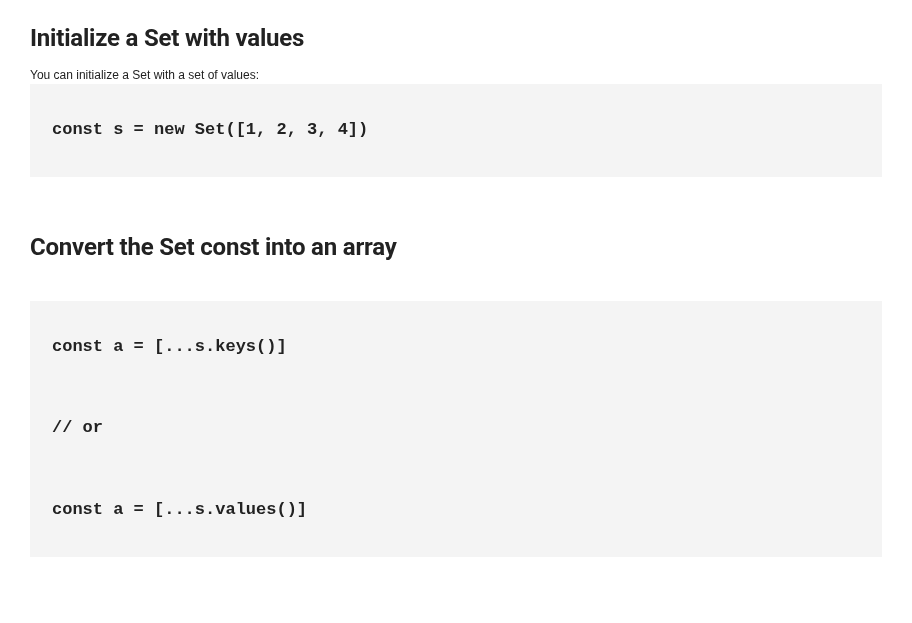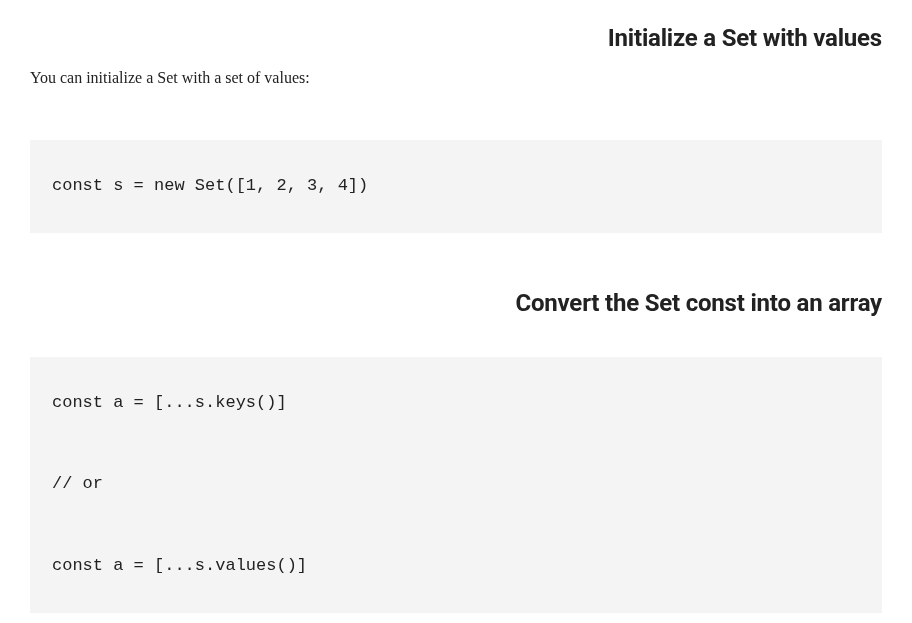--- a/index.html
+++ b/index.html
@@ -13,40 +13,39 @@
       padding: 24px 30px;
       width: 912px;
       color: #222222;
     }
     h3.section-heading {
       font-size: 24px;
       font-weight: 700;
       color: #222222;
       margin-bottom: 14px;
       letter-spacing: -0.2px;
-      text-align: right;
     }
     p.body-text {
-      font-size: 16px;
-      font-family: Liberation Serif, serif;
+      font-size: 12px;
+      font-family: Liberation Sans, sans-serif;
       font-weight: 400;
       color: #222222;
-      margin-bottom: 50px;
       line-height: 1.5;
     }
     pre.code-block {
       background: #f4f4f4;
       padding: 26px 22px;
       font-family: "Courier New", Consolas, Monaco, monospace;
       font-size: 17px;
       line-height: 2.4;
       color: #222222;
       margin-bottom: 50px;
       overflow-x: auto;
       white-space: pre;
+      font-weight: bold;
     }
     .spacer {
       height: 6px;
     }
   </style>
 </head>
 <body>
 
 <h3 class="section-heading">Initialize a Set with values</h3>
 

